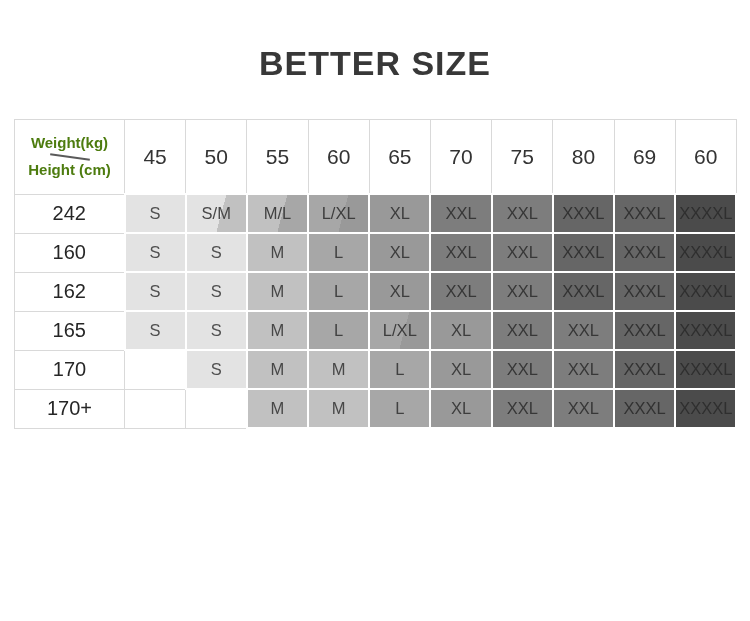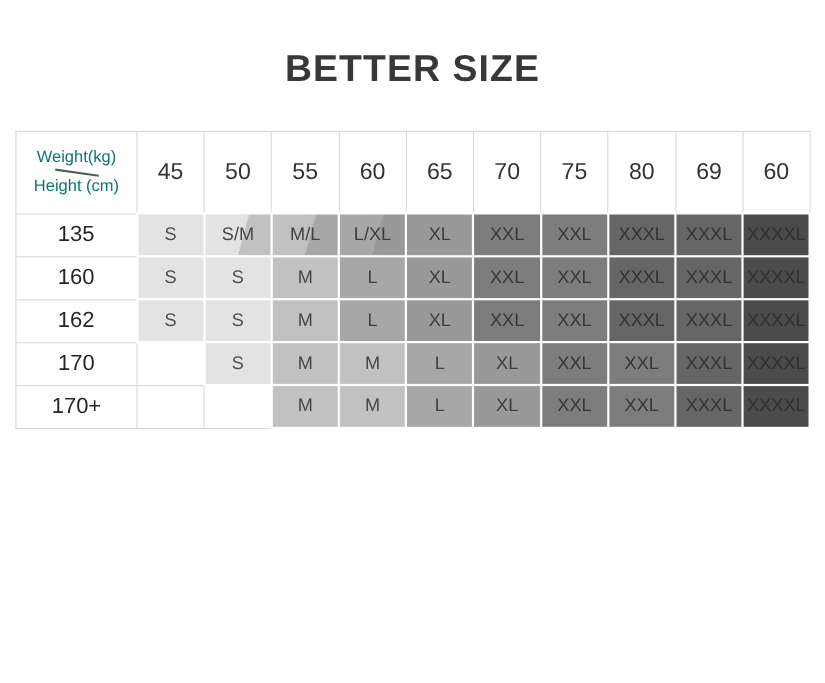--- a/index.html
+++ b/index.html
@@ -40,22 +40,22 @@
     height: 73px;
     font-weight: 400;
     font-size: 21px;
     color: #333333;
     text-align: center;
     vertical-align: middle;
     padding: 0;
   }
   th.corner-cell {
     font-size: 15px;
-    font-weight: 400;
-    color: #0f766e;
+    font-weight: 700;
+    color: #4d7c0f;
     line-height: 1.25;
   }
   .corner-diagonal {
     width: 40px;
     height: 0;
     border-top: 2px solid #5a5a5a;
     margin: 3px auto 3px auto;
     transform: rotate(8deg);
   }
   tbody th.height-cell {
@@ -123,21 +123,21 @@
           <th>65</th>
           <th>70</th>
           <th>75</th>
           <th>80</th>
           <th>69</th>
           <th>60</th>
         </tr>
     </thead>
     <tbody>
         <tr>
-          <th class="height-cell">135</th>
+          <th class="height-cell">242</th>
           <td class="size-cell" style="background: rgb(227, 227, 227); color: rgb(79, 79, 79);">S</td>
           <td class="size-cell" style="background: linear-gradient(105deg, rgb(227, 227, 227) 57%, rgb(193, 193, 193) 57%); color: rgb(71, 71, 71);">S/M</td>
           <td class="size-cell" style="background: linear-gradient(105deg, rgb(193, 193, 193) 57%, rgb(167, 167, 167) 57%); color: rgb(65, 65, 65);">M/L</td>
           <td class="size-cell" style="background: linear-gradient(105deg, rgb(167, 167, 167) 57%, rgb(153, 153, 153) 57%); color: rgb(61, 61, 61);">L/XL</td>
           <td class="size-cell" style="background: rgb(153, 153, 153); color: rgb(61, 61, 61);">XL</td>
           <td class="size-cell" style="background: rgb(125, 125, 125); color: rgb(55, 55, 55);">XXL</td>
           <td class="size-cell" style="background: rgb(125, 125, 125); color: rgb(55, 55, 55);">XXL</td>
           <td class="size-cell" style="background: rgb(102, 102, 102); color: rgb(50, 50, 50);">XXXL</td>
           <td class="size-cell" style="background: rgb(102, 102, 102); color: rgb(50, 50, 50);">XXXL</td>
           <td class="size-cell" style="background: rgb(75, 75, 75); color: rgb(47, 47, 47);">XXXXL</td>
@@ -162,20 +162,33 @@
           <td class="size-cell" style="background: rgb(193, 193, 193); color: rgb(71, 71, 71);">M</td>
           <td class="size-cell" style="background: rgb(167, 167, 167); color: rgb(65, 65, 65);">L</td>
           <td class="size-cell" style="background: rgb(153, 153, 153); color: rgb(61, 61, 61);">XL</td>
           <td class="size-cell" style="background: rgb(125, 125, 125); color: rgb(55, 55, 55);">XXL</td>
           <td class="size-cell" style="background: rgb(125, 125, 125); color: rgb(55, 55, 55);">XXL</td>
           <td class="size-cell" style="background: rgb(102, 102, 102); color: rgb(50, 50, 50);">XXXL</td>
           <td class="size-cell" style="background: rgb(102, 102, 102); color: rgb(50, 50, 50);">XXXL</td>
           <td class="size-cell" style="background: rgb(75, 75, 75); color: rgb(47, 47, 47);">XXXXL</td>
         </tr>
         <tr>
+          <th class="height-cell">165</th>
+          <td class="size-cell" style="background: rgb(227, 227, 227); color: rgb(79, 79, 79);">S</td>
+          <td class="size-cell" style="background: rgb(227, 227, 227); color: rgb(79, 79, 79);">S</td>
+          <td class="size-cell" style="background: rgb(193, 193, 193); color: rgb(71, 71, 71);">M</td>
+          <td class="size-cell" style="background: rgb(167, 167, 167); color: rgb(65, 65, 65);">L</td>
+          <td class="size-cell" style="background: linear-gradient(105deg, rgb(167, 167, 167) 57%, rgb(153, 153, 153) 57%); color: rgb(61, 61, 61);">L/XL</td>
+          <td class="size-cell" style="background: rgb(153, 153, 153); color: rgb(61, 61, 61);">XL</td>
+          <td class="size-cell" style="background: rgb(125, 125, 125); color: rgb(55, 55, 55);">XXL</td>
+          <td class="size-cell" style="background: rgb(125, 125, 125); color: rgb(55, 55, 55);">XXL</td>
+          <td class="size-cell" style="background: rgb(102, 102, 102); color: rgb(50, 50, 50);">XXXL</td>
+          <td class="size-cell" style="background: rgb(75, 75, 75); color: rgb(47, 47, 47);">XXXXL</td>
+        </tr>
+        <tr>
           <th class="height-cell">170</th>
           <td class="empty-cell"></td>
           <td class="size-cell" style="background: rgb(227, 227, 227); color: rgb(79, 79, 79);">S</td>
           <td class="size-cell" style="background: rgb(193, 193, 193); color: rgb(71, 71, 71);">M</td>
           <td class="size-cell" style="background: rgb(193, 193, 193); color: rgb(71, 71, 71);">M</td>
           <td class="size-cell" style="background: rgb(167, 167, 167); color: rgb(65, 65, 65);">L</td>
           <td class="size-cell" style="background: rgb(153, 153, 153); color: rgb(61, 61, 61);">XL</td>
           <td class="size-cell" style="background: rgb(125, 125, 125); color: rgb(55, 55, 55);">XXL</td>
           <td class="size-cell" style="background: rgb(125, 125, 125); color: rgb(55, 55, 55);">XXL</td>
           <td class="size-cell" style="background: rgb(102, 102, 102); color: rgb(50, 50, 50);">XXXL</td>

